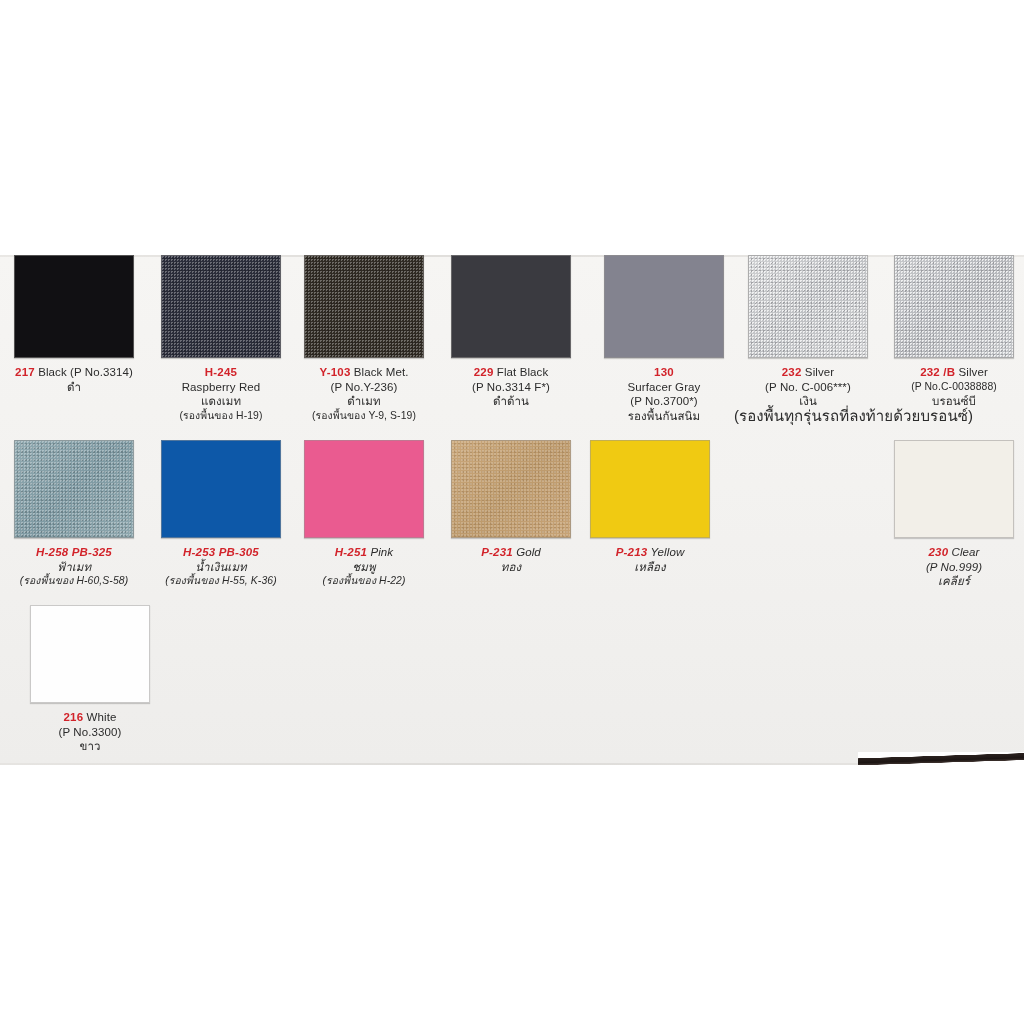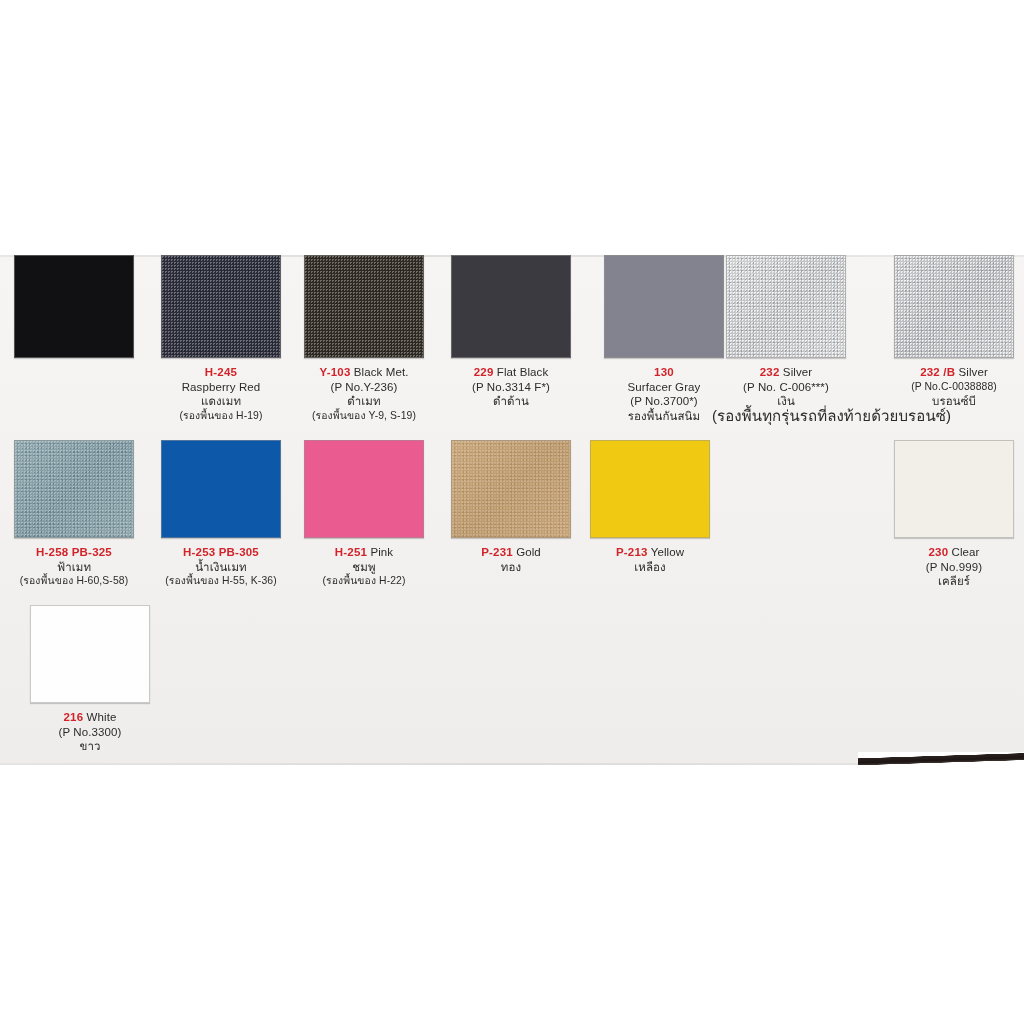--- a/index.html
+++ b/index.html
@@ -37,21 +37,21 @@
   
   #dark-sliver {
     position: absolute;
     left: 858px; top: 752px;
     width: 166px; height: 13px;
     background: linear-gradient(178.2deg, #ffffff 0%, #ffffff 34%, #2a211e 36%, #1c1513 60%, #3a2f2b 72%, #ffffff 74%, #ffffff 100%);
   }
 
   .row { position: absolute; left: 0; width: 1024px; }
   #row-1 { top: 0; height: 185px; }
-  #row-2 { top: 185px; height: 165px; }
+  #row-2 { top: 185px; height: 165px; font-style: italic; }
   #row-3 { top: 350px; height: 160px; }
 
   .cell {
     position: absolute;
     top: 0;
     width: 148px;
     text-align: center;
   }
 
   .swatch {
@@ -114,20 +114,24 @@
   <div id="chart-sheet">
     <div class="sheet-edge-top"></div>
     <div class="sheet-edge-bottom"></div>
 
     <div class="row" id="row-1">
 
       <div class="cell" style="left:0px">
         <div class="swatch" style="background: rgb(17, 16, 19);">
             <div class="grain"></div>
           </div>
+        <div class="labels">
+          <div class="lbl"><span class="code">217</span> <span>Black</span> <span>(P No.3314)</span></div>
+          <div class="lbl thai">ดำ</div>
+        </div>
       </div>
 
       <div class="cell" style="left:147px">
         <div class="swatch metallic" style="background:#2b2d3a">
             <div class="grain"></div>
           </div>
         <div class="labels">
           <div class="lbl"><span class="code">H-245</span></div>
           <div class="lbl">Raspberry Red</div>
           <div class="lbl thai">แดงเมท</div>
@@ -163,21 +167,21 @@
             <div class="grain"></div>
           </div>
         <div class="labels">
           <div class="lbl"><span class="code">130</span></div>
           <div class="lbl">Surfacer Gray</div>
           <div class="lbl">(P No.3700*)</div>
           <div class="lbl thai">รองพื้นกันสนิม</div>
         </div>
       </div>
 
-      <div class="cell" style="left:712px">
+      <div class="cell" style="left:734px">
         <div class="swatch flake" style="background:linear-gradient(135deg,#cfd0d2,#bfc1c4 50%,#cdced0)">
             <div class="grain"></div>
           </div>
         <div class="labels">
           <div class="lbl"><span class="code">232</span> <span>Silver</span></div>
           <div class="lbl">(P No. C-006***)</div>
           <div class="lbl thai">เงิน</div>
           <div class="lbl thai tiny">(รองพื้นทุกรุ่นรถที่ลงท้ายด้วยบรอนซ์)</div>
         </div>
       </div>

